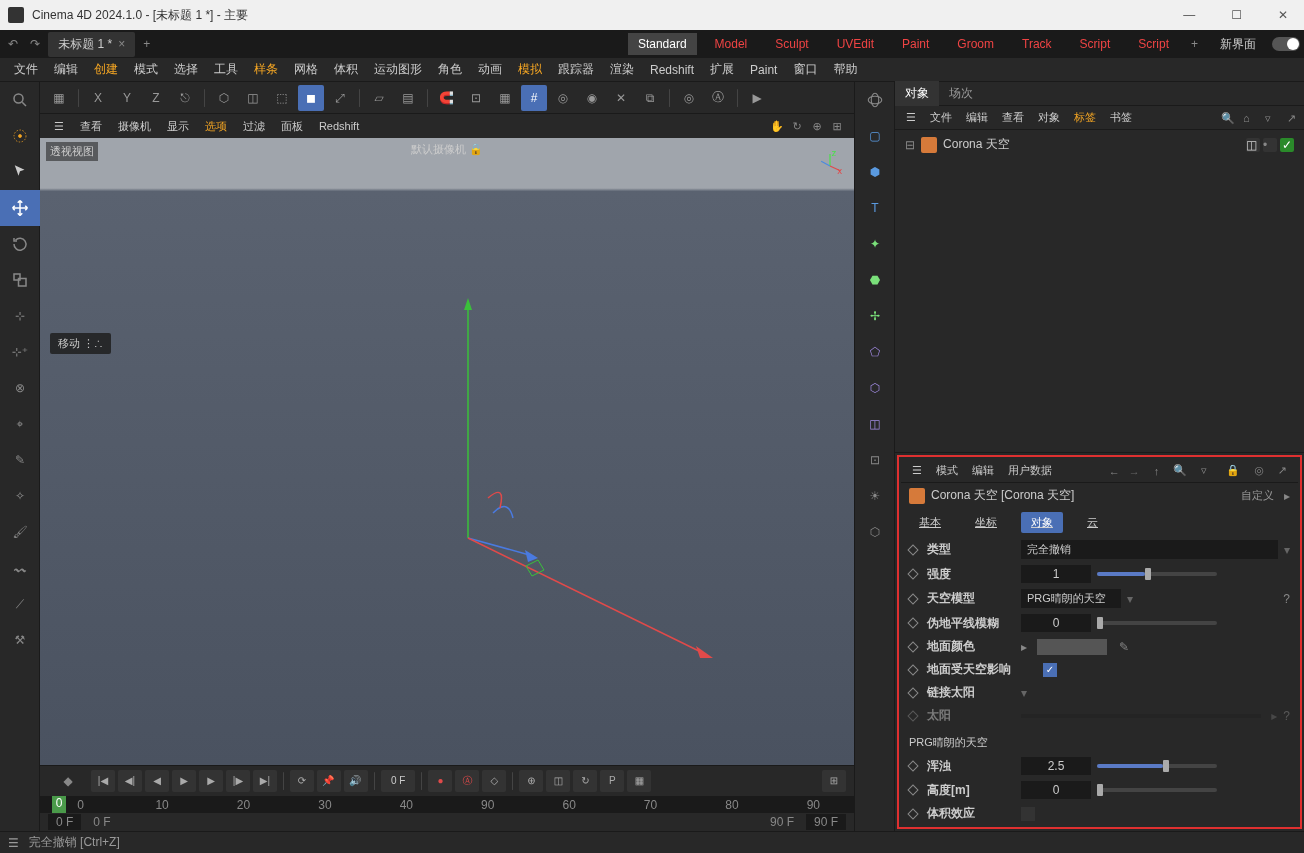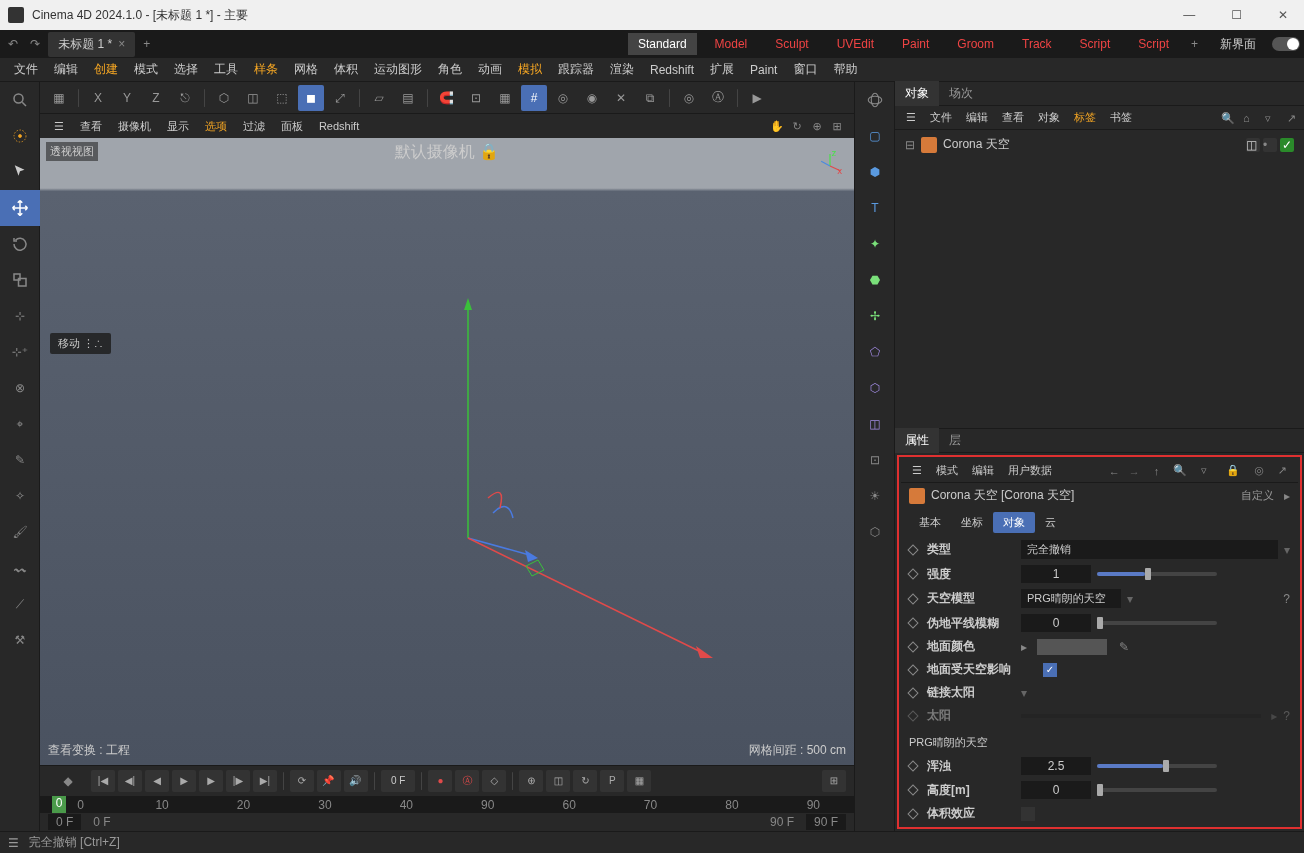--- a/index.html
+++ b/index.html
@@ -48,21 +48,21 @@
 
 
 .viewport-wrap { flex: 1; display: flex; flex-direction: column; }
 .vp-menu { height: 24px; background: #282828; display: flex; align-items: center; padding: 0 8px; gap: 4px; }
 .vp-menu span { padding: 2px 6px; color: #ccc; cursor: pointer; font-size: 11px; }
 .vp-menu span.orange { color: #f5a623; }
 .vp-menu .right { margin-left: auto; display: flex; gap: 2px; }
 .vp-menu .right .ic { width: 18px; height: 18px; display: flex; align-items: center; justify-content: center; color: #888; cursor: pointer; }
 .viewport { flex: 1; background: linear-gradient(to bottom, #a0a5ac 0%, #a0a5ac 8%, #5a6270 8.5%, #4a5260 100%); position: relative; overflow: hidden; }
 .vp-label { position: absolute; top: 4px; left: 6px; color: #ccc; font-size: 11px; background: rgba(40,40,40,0.6); padding: 2px 4px; }
-.vp-camera { position: absolute; top: 4px; left: 50%; transform: translateX(-50%); color: #ccc; font-size: 16px; }
+.vp-camera { position: absolute; top: 4px; left: 50%; transform: translateX(-50%); color: #ccc; font-size: 11px; }
 .vp-tooltip { position: absolute; top: 195px; left: 10px; background: rgba(30,30,30,0.85); color: #ccc; padding: 3px 8px; font-size: 11px; border-radius: 2px; }
 .vp-bottom { position: absolute; bottom: 6px; left: 8px; right: 8px; display: flex; justify-content: space-between; color: #ccc; font-size: 11px; }
 .vp-axis { position: absolute; top: 12px; right: 12px; width: 24px; height: 24px; }
 .vp-gizmo { position: absolute; top: 160px; left: 378px; width: 300px; height: 370px; pointer-events: none; }
 
 
 .timeline { height: 66px; background: #282828; border-top: 1px solid #1a1a1a; display: flex; flex-direction: column; }
 .tl-controls { height: 30px; display: flex; align-items: center; padding: 0 8px; gap: 3px; }
 .tlbtn { width: 24px; height: 22px; background: #333; display: flex; align-items: center; justify-content: center; cursor: pointer; color: #aaa; font-size: 10px; border-radius: 2px; }
 .tlbtn.text { width: auto; padding: 0 10px; color: #ccc; }
@@ -88,21 +88,21 @@
 .obj-item .icn { width: 16px; height: 16px; background: #d67a3a; border-radius: 2px; }
 .obj-item .tags { margin-left: auto; display: flex; gap: 3px; }
 .obj-item .tag { width: 14px; height: 14px; border-radius: 2px; }
 
 
 .attrs { border-top: 1px solid #1a1a1a; display: flex; flex-direction: column; }
 .attr-highlight { border: 2px solid #e03030; margin: 2px; padding: 2px; }
 .attr-header { display: flex; align-items: center; padding: 4px 8px; gap: 6px; }
 .attr-header .icn { width: 16px; height: 16px; background: #d67a3a; border-radius: 2px; }
 .attr-header .custom { margin-left: auto; color: #999; font-size: 11px; }
-.attr-tabs { display: flex; gap: 0; padding: 4px 8px; }
+.attr-tabs { display: flex; gap: 14px; padding: 4px 8px; text-decoration: underline; }
 .attr-tabs .at { padding: 3px 10px; color: #ccc; cursor: pointer; border-radius: 2px; font-size: 11px; }
 .attr-tabs .at.active { background: #4a6fb5; color: #fff; }
 .attr-section { padding: 4px 8px; color: #ccc; font-size: 11px; }
 .attr-row { display: flex; align-items: center; padding: 3px 8px; gap: 6px; font-size: 11px; }
 .attr-row .lbl { width: 88px; color: #ccc; font-weight: bold; }
 .attr-row .diamond { width: 8px; height: 8px; border: 1px solid #888; transform: rotate(45deg); margin-right: 4px; }
 .attr-row .val { background: #1a1a1a; padding: 2px 6px; min-width: 70px; text-align: center; color: #ccc; }
 .attr-row .slider { width: 120px; height: 4px; background: #444; position: relative; border-radius: 2px; }
 .attr-row .slider .fill { height: 100%; background: #5a7ac5; border-radius: 2px; }
 .attr-row .slider .thumb { position: absolute; width: 6px; height: 12px; background: #aaa; top: -4px; border-radius: 1px; }
@@ -295,24 +295,20 @@
           <line x1="50" y1="240" x2="115" y2="258" stroke="#4a7ae0" stroke-width="1.5"></line>
           <polygon points="120,260 107,252 110,264" fill="#4a7ae0"></polygon>
           <path d="M 75 215 Q 90 200 95 220" fill="none" stroke="#4a7ae0" stroke-width="1.5"></path>
 
           <line x1="50" y1="240" x2="285" y2="355" stroke="#e04a4a" stroke-width="1.5"></line>
           <polygon points="295,360 278,348 282,360" fill="#e04a4a"></polygon>
           <path d="M 70 200 Q 88 185 82 210" fill="none" stroke="#e04a4a" stroke-width="1.5"></path>
 
           <path d="M 108 268 l 12 -6 l 6 10 l -12 6 z" fill="none" stroke="#3ac03a" stroke-width="1"></path>
         </svg>
-        <div class="vp-bottom">
-          <span>查看变换 : 工程</span>
-          <span>网格间距 : 500 cm</span>
-        </div>
       </div>
     </div>
 
     <div class="timeline">
       <div class="tl-controls">
         <div class="toolbtn" style="height:26px">◆</div>
         <div class="tlbtn">|◀</div>
         <div class="tlbtn">◀|</div>
         <div class="tlbtn">◀</div>
         <div class="tlbtn">▶</div>
@@ -409,24 +405,20 @@
           <span>Corona 天空</span>
           <div class="tags">
             <div class="tag" style="background:#333">◫</div>
             <div class="tag" style="background:#333;color:#888">•</div>
             <div class="tag" style="background:#2a8a2a;color:#fff;text-align:center">✓</div>
           </div>
         </div>
       </div>
 
       <div class="attrs">
-        <div class="panel-tabs">
-          <div class="ptab active">属性</div>
-          <div class="ptab">层</div>
-        </div>
 
         <div class="attr-highlight">
           <div class="panel-menu">
             <span>☰</span>
             <span>模式</span>
             <span>编辑</span>
             <span>用户数据</span>
             <span class="picon">←</span>
             <span style="color:#666">→</span>
             <span style="color:#888">↑</span>

